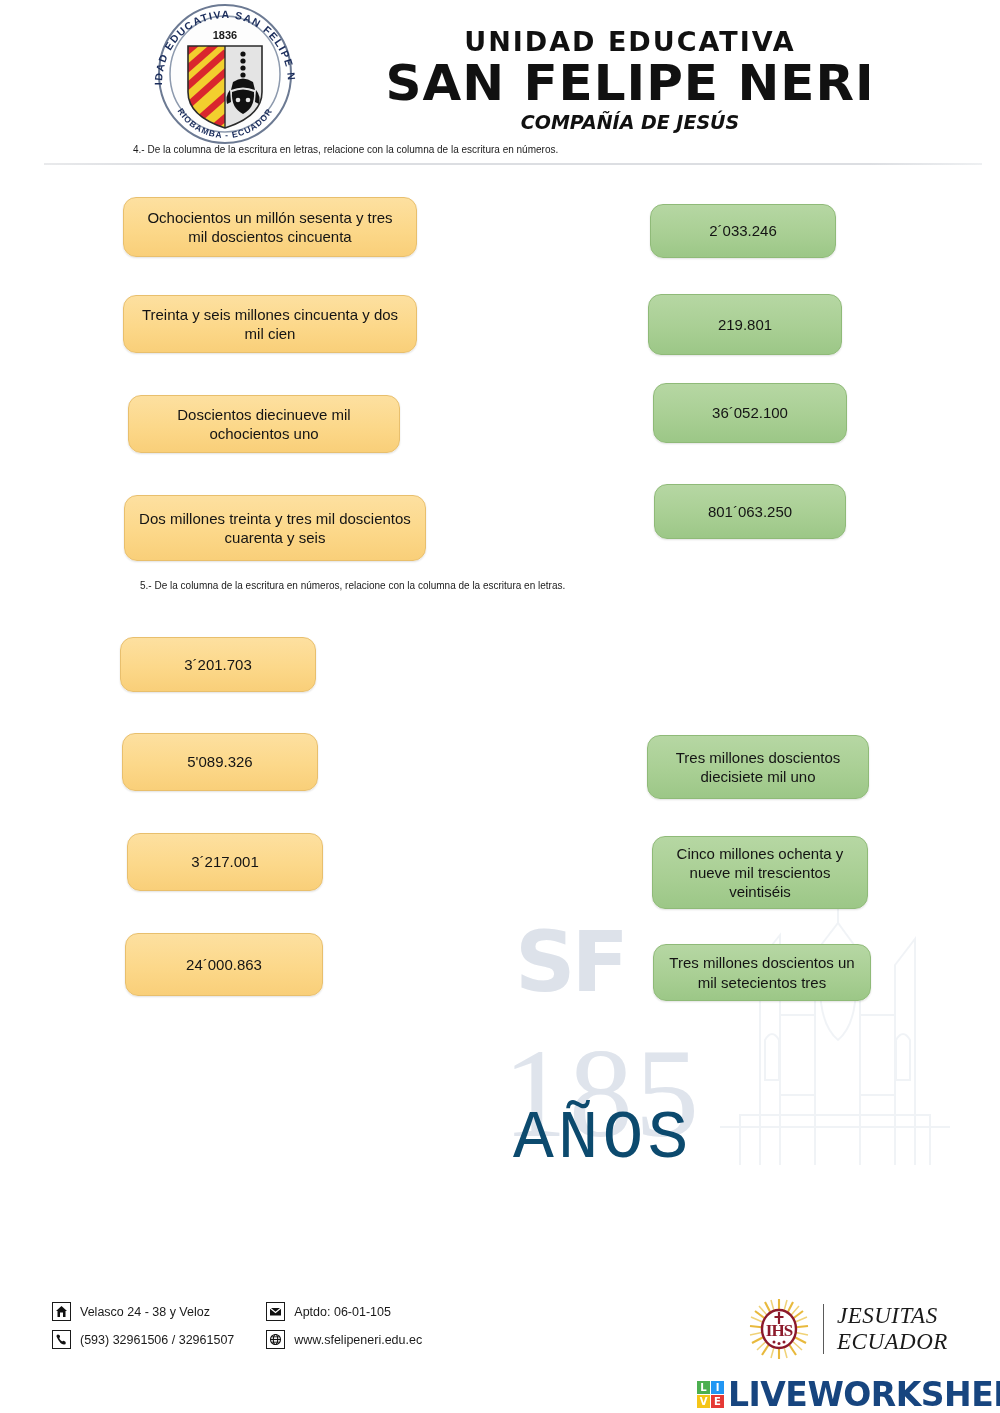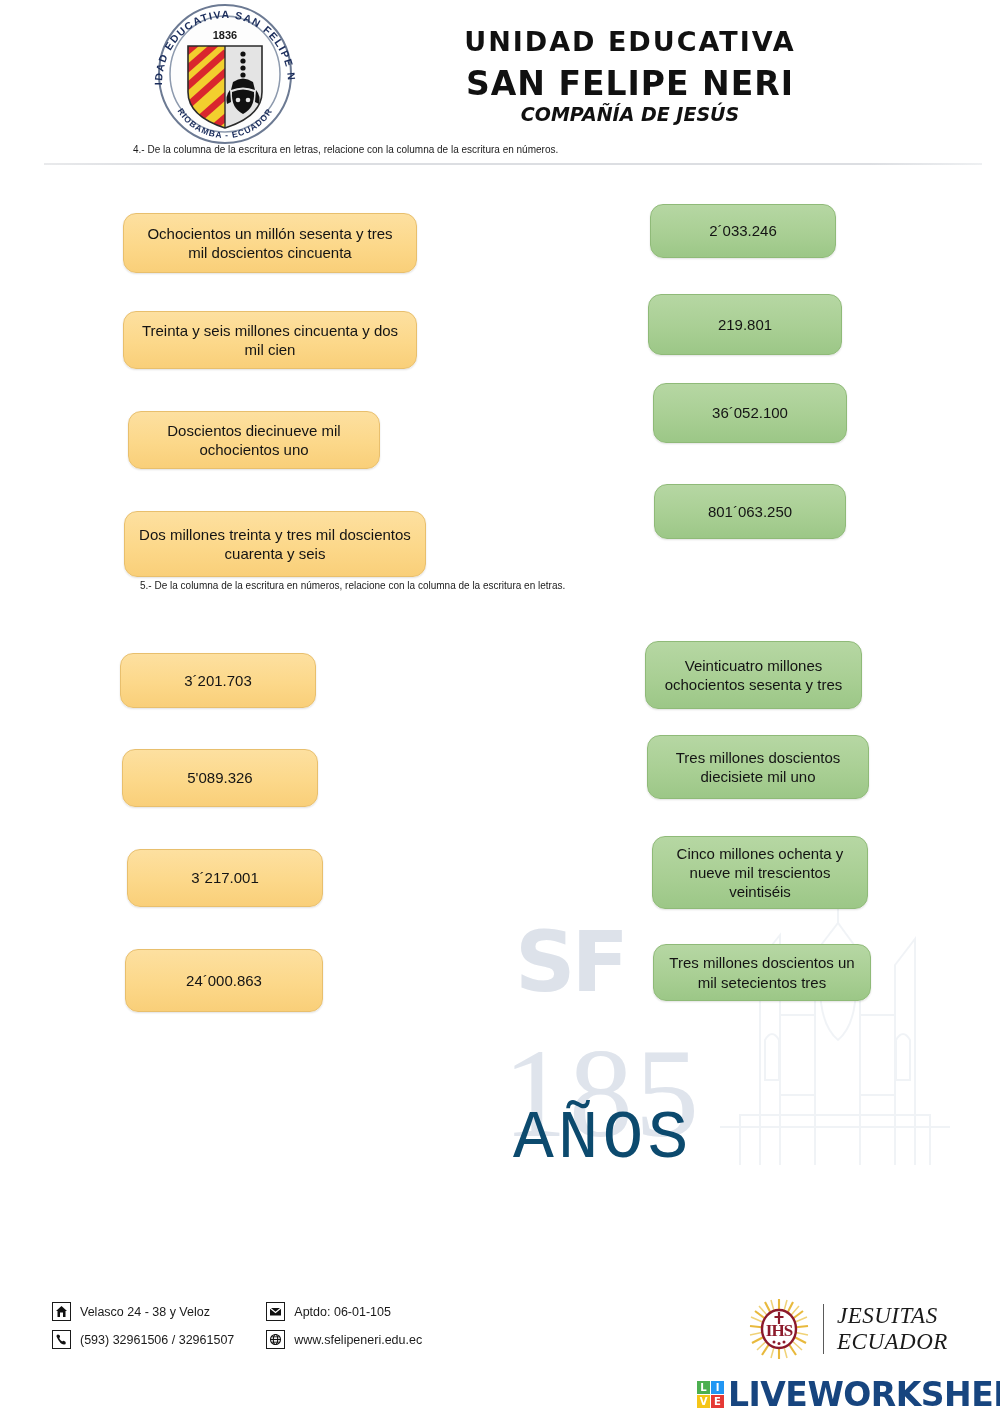--- a/index.html
+++ b/index.html
@@ -88,26 +88,26 @@
     color: #111111;
   }
   .st-line1 {
     font-size: 27px;
     font-weight: bold;
     letter-spacing: 2px;
     font-family: "DejaVu Sans", sans-serif;
     line-height: 1.05;
   }
   .st-line2 {
-    font-size: 33px;
+    font-size: 50px;
     font-weight: bold;
     letter-spacing: 1px;
     font-family: "DejaVu Sans", sans-serif;
     line-height: 1.0;
-    margin-top: 11px;
+    margin-top: 2px;
   }
   .st-line3 {
     font-size: 19px;
     font-weight: bold;
     font-style: italic;
     letter-spacing: 0px;
     font-family: "DejaVu Sans", sans-serif;
     margin-top: 3px;
   }
 
@@ -143,21 +143,20 @@
     font-size: 15px;
     line-height: 1.28;
     color: #141414;
     padding: 4px 12px;
     z-index: 5;
   }
   .box.orange {
     background: linear-gradient(to bottom, #fde0a0 0%, #fcd88a 55%, #f9cf79 100%);
     border: 1px solid #e8bf6d;
     box-shadow: 0 1px 2px rgba(0,0,0,0.12);
-    margin-top: 16px;
   }
   .box.green {
     background: linear-gradient(to bottom, #b6d7a3 0%, #a9cf94 55%, #9cc787 100%);
     border: 1px solid #8fba78;
     box-shadow: 0 1px 2px rgba(0,0,0,0.12);
   }
 
   
   .footer { position: absolute; left: 0; top: 1290px; width: 1000px; height: 123px; z-index: 6; }
 
@@ -307,36 +306,35 @@
       <div class="st-line3">COMPAÑÍA DE JESÚS</div>
     </div>
   </div>
 
   <div class="hrule"></div>
 
   <div class="instruction" id="instr4">4.- De la columna de la escritura en letras, relacione con la columna de la escritura en números.</div>
 
   <div class="box orange" style="left:123px; top:197px; width:294px; height:60px;">Ochocientos un millón sesenta y tres mil doscientos cincuenta</div>
   <div class="box orange" style="left:123px; top:295px; width:294px; height:58px;">Treinta y seis millones cincuenta y dos mil cien</div>
-  <div class="box orange" style="left:128px; top:395px; width:252px; height:58px;">Doscientos diecinueve mil ochocientos uno</div>
+  <div class="box orange" style="left:128px; top:395px; width:272px; height:58px;">Doscientos diecinueve mil ochocientos uno</div>
   <div class="box orange" style="left:124px; top:495px; width:302px; height:66px;">Dos millones treinta y tres mil doscientos cuarenta y seis</div>
 
   <div class="box green" style="left:650px; top:204px; width:186px; height:54px;">2´033.246</div>
   <div class="box green" style="left:648px; top:294px; width:194px; height:61px;">219.801</div>
   <div class="box green" style="left:653px; top:383px; width:194px; height:60px;">36´052.100</div>
   <div class="box green" style="left:654px; top:484px; width:192px; height:55px;">801´063.250</div>
 
   <div class="instruction" id="instr5">5.- De la columna de la escritura en números, relacione con la columna de la escritura en letras.</div>
 
   <div class="box orange" style="left:120px; top:637px; width:196px; height:55px;">3´201.703</div>
   <div class="box orange" style="left:122px; top:733px; width:196px; height:58px;">5'089.326</div>
   <div class="box orange" style="left:127px; top:833px; width:196px; height:58px;">3´217.001</div>
   <div class="box orange" style="left:125px; top:933px; width:198px; height:63px;">24´000.863</div>
 
-  <div class="box green" style="left:645px; top:641px; width:217px; height:68px;">Veinticuatro millones ochocientos sesenta y tres</div>
   <div class="box green" style="left:647px; top:735px; width:222px; height:64px;">Tres millones doscientos diecisiete mil uno</div>
   <div class="box green" style="left:652px; top:836px; width:216px; height:73px;">Cinco millones ochenta y nueve mil trescientos veintiséis</div>
   <div class="box green" style="left:653px; top:944px; width:218px; height:57px;">Tres millones doscientos un mil setecientos tres</div>
 
   <div class="footer">
 
     <div class="contact-grid">
 
       <div class="contact-item">
         <span class="ci-icon">

